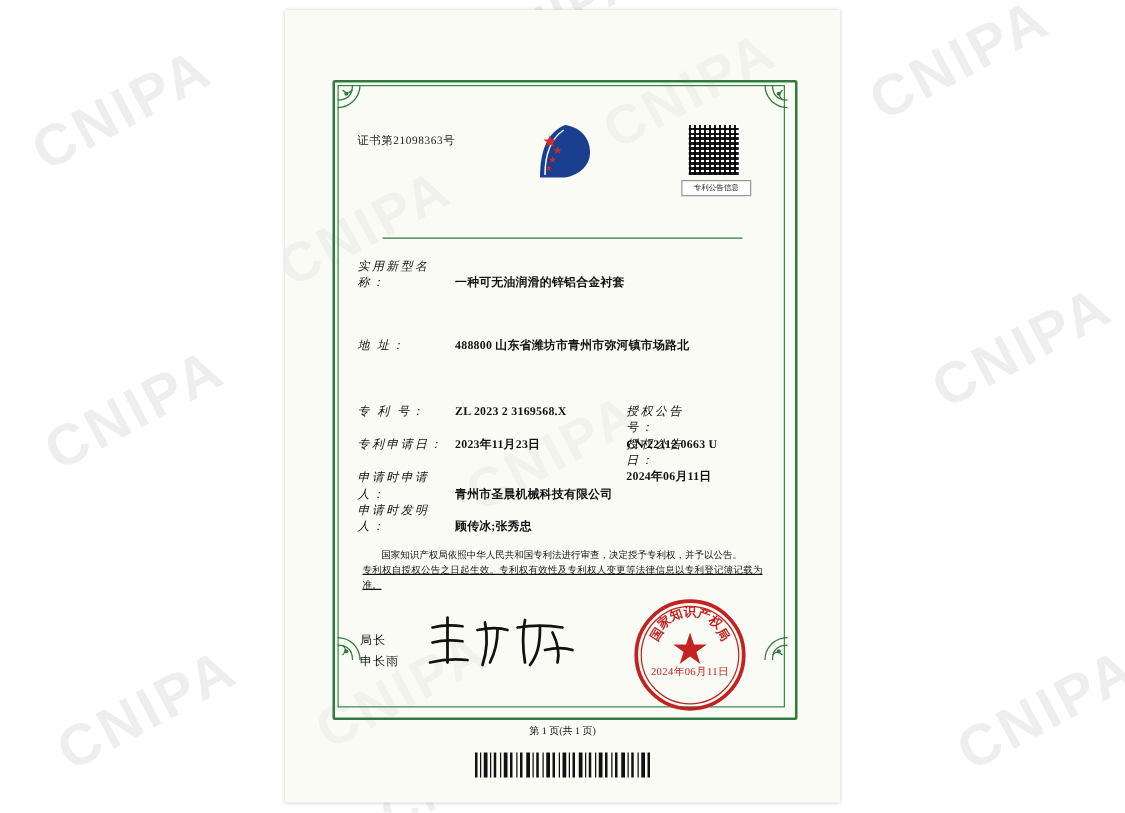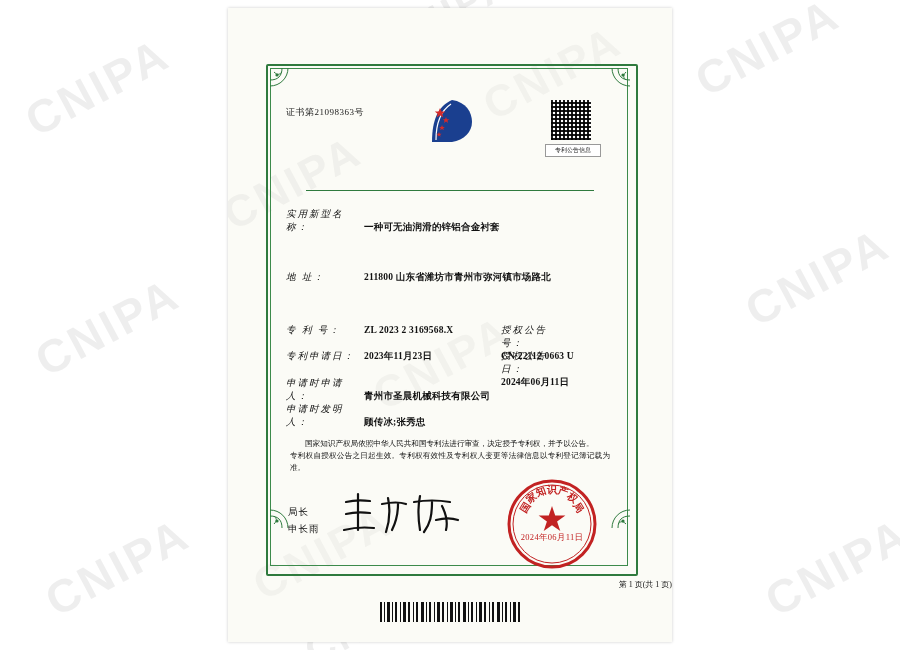--- a/index.html
+++ b/index.html
@@ -171,21 +171,21 @@
     position: absolute;
     left: 62px;
     top: 430px;
     width: 320px;
     font-size: 7.6px;
     line-height: 12px;
     color: #111;
     text-align: justify;
     text-indent: 15px;
   }
-  #para .l2 { text-indent: 0; }
+  #para .l2 { text-indent: 0; text-decoration: underline; }
 
   
   #sig-label {
     position: absolute;
     left: 60px;
     top: 498px;
     font-size: 9.5px;
     color: #111;
     letter-spacing: 1px;
   }
@@ -226,21 +226,21 @@
     color: #c22222;
     letter-spacing: 0.3px;
   }
 
   
   #page-num {
     position: absolute;
     left: 0;
     top: 571px;
     width: 444px;
-    text-align: right;
+    text-align: center;
     font-size: 8px;
     color: #111;
   }
   #barcode {
     position: absolute;
     left: 152px;
     top: 594px;
     width: 140px;
     height: 20px;
   }
@@ -328,21 +328,21 @@
     <div id="qr-label">专利公告信息</div>
 
     <div id="title-rule"></div>
 
     <div class="row" style="top:200px;">
       <span class="lbl lbl-w1">实用新型名称：</span><span class="val">一种可无油润滑的锌铝合金衬套</span>
     </div>
 
 
     <div class="row" style="top:263px;">
-      <span class="lbl lbl-w1">地        址：</span><span class="val">211800 山东省潍坊市青州市弥河镇市场路北</span>
+      <span class="lbl lbl-w1">地        址：</span><span class="val">488800 山东省潍坊市青州市弥河镇市场路北</span>
     </div>
 
 
     <div class="row" style="top:316px;">
       <span class="lbl lbl-w1">专 利 号：</span><span class="val">ZL 2023 2 3169568.X</span>
       <span class="col2">
         <span class="lbl">授权公告号：</span><span class="val">CN 22112 0663 U</span>
       </span>
     </div>
 

